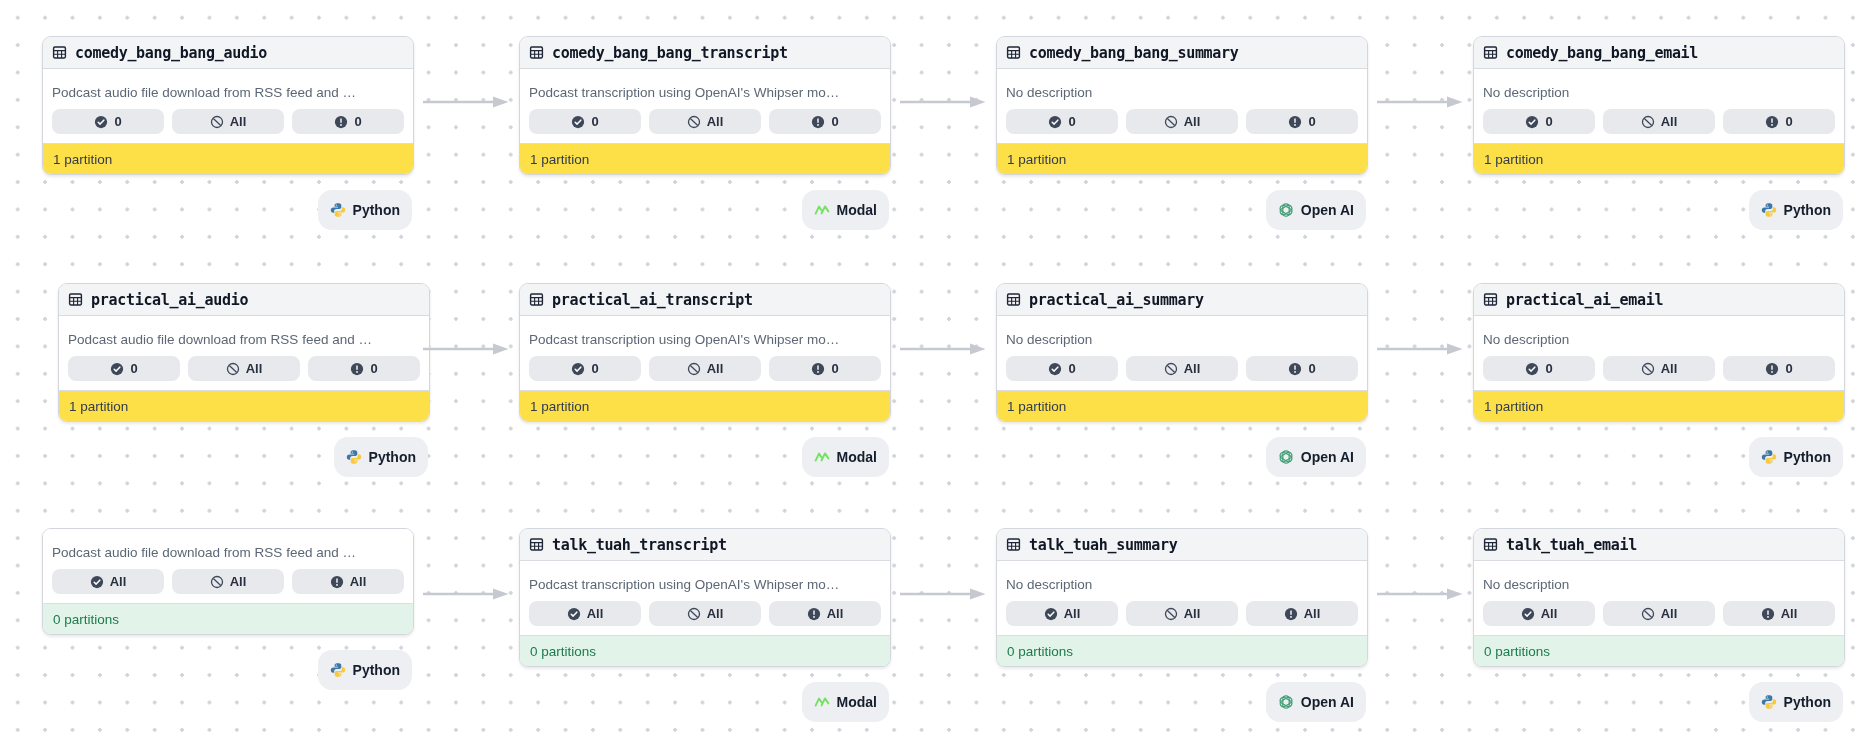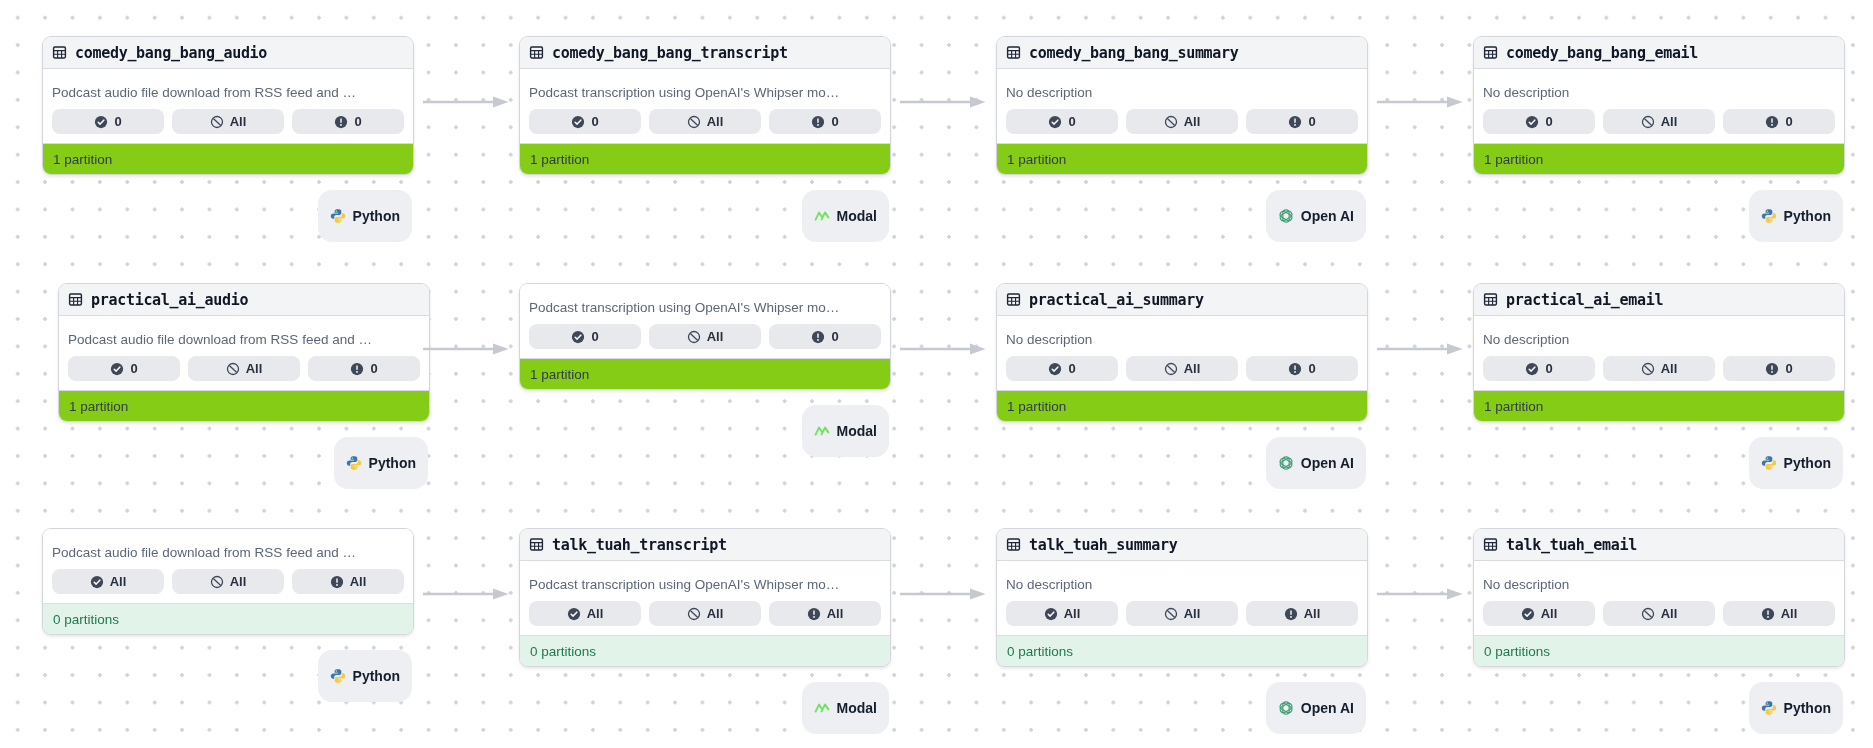--- a/index.html
+++ b/index.html
@@ -17,25 +17,25 @@
   }
   .hdr{display:flex;align-items:center;gap:8px;height:31px;padding:0 9px;
     background:#f3f4f6;border-bottom:1px solid #d8dbe0;}
   .title{font-family:"DejaVu Sans Mono","Liberation Mono",monospace;
     font-weight:700;font-size:15px;color:#101826;letter-spacing:-.3px;white-space:nowrap;}
   .body{padding:6px 9px 9px;background:#fff;}
   .desc{font-size:13.5px;color:#5c6775;margin:10px 0 9px;white-space:nowrap;overflow:hidden;}
   .badges{display:flex;gap:8px;}
   .badge{flex:1;height:25px;border-radius:8px;background:#e7e9ed;display:flex;
     align-items:center;justify-content:center;gap:6px;font-size:13px;font-weight:600;color:#28303f;}
-  .foot{height:30px;display:flex;align-items:center;padding:0 10px;background:#84cc16;
+  .foot{height:30px;display:flex;align-items:center;padding:0 10px;background:#fde047;
     border-top:1px solid #d8dbe0;font-size:13.5px;color:#313b4d;}
   .foot.success{background:#e2f4e9;border-top-color:#cbe9d8;color:#1d7a4c;align-items:center;}
   .tagrow{display:flex;justify-content:flex-end;margin-top:15px;}
-  .tag{display:inline-flex;align-items:center;gap:7px;height:28px;padding:12px 12px;
+  .tag{display:inline-flex;align-items:center;gap:7px;height:28px;padding:6px 12px;
     border-radius:14px;background:#edeff2;font-size:14px;font-weight:700;color:#151e2d;}
   .arrow{position:absolute;width:88px;height:14px;}
   .ic15{width:15px;height:15px;color:#1f2738;flex:0 0 auto;}
   .ic14{width:14px;height:14px;flex:0 0 auto;}
   .ic16{width:16px;height:16px;flex:0 0 auto;}
   .hidden-defs{position:absolute;width:0;height:0;overflow:hidden;}
 </style>
 </head>
 <body>
 
@@ -304,20 +304,26 @@
           <svg class="ic16">
             <use href="#i-python"></use>
           </svg>
           <span>Python</span>
         </span>
     </div>
   </div>
 
   <div class="cell" style="left:519px;top:283px">
     <div class="card">
+      <div class="hdr">
+        <svg class="ic15">
+            <use href="#i-table"></use>
+          </svg>
+        <span class="title">practical_ai_transcript</span>
+      </div>
       <div class="body">
         <div class="desc">Podcast transcription using OpenAI's Whipser mo…</div>
         <div class="badges">
           <span class="badge">
               <svg class="ic14">
                 <use href="#i-check"></use>
               </svg>
               <span>0</span>
             </span>
           <span class="badge">

